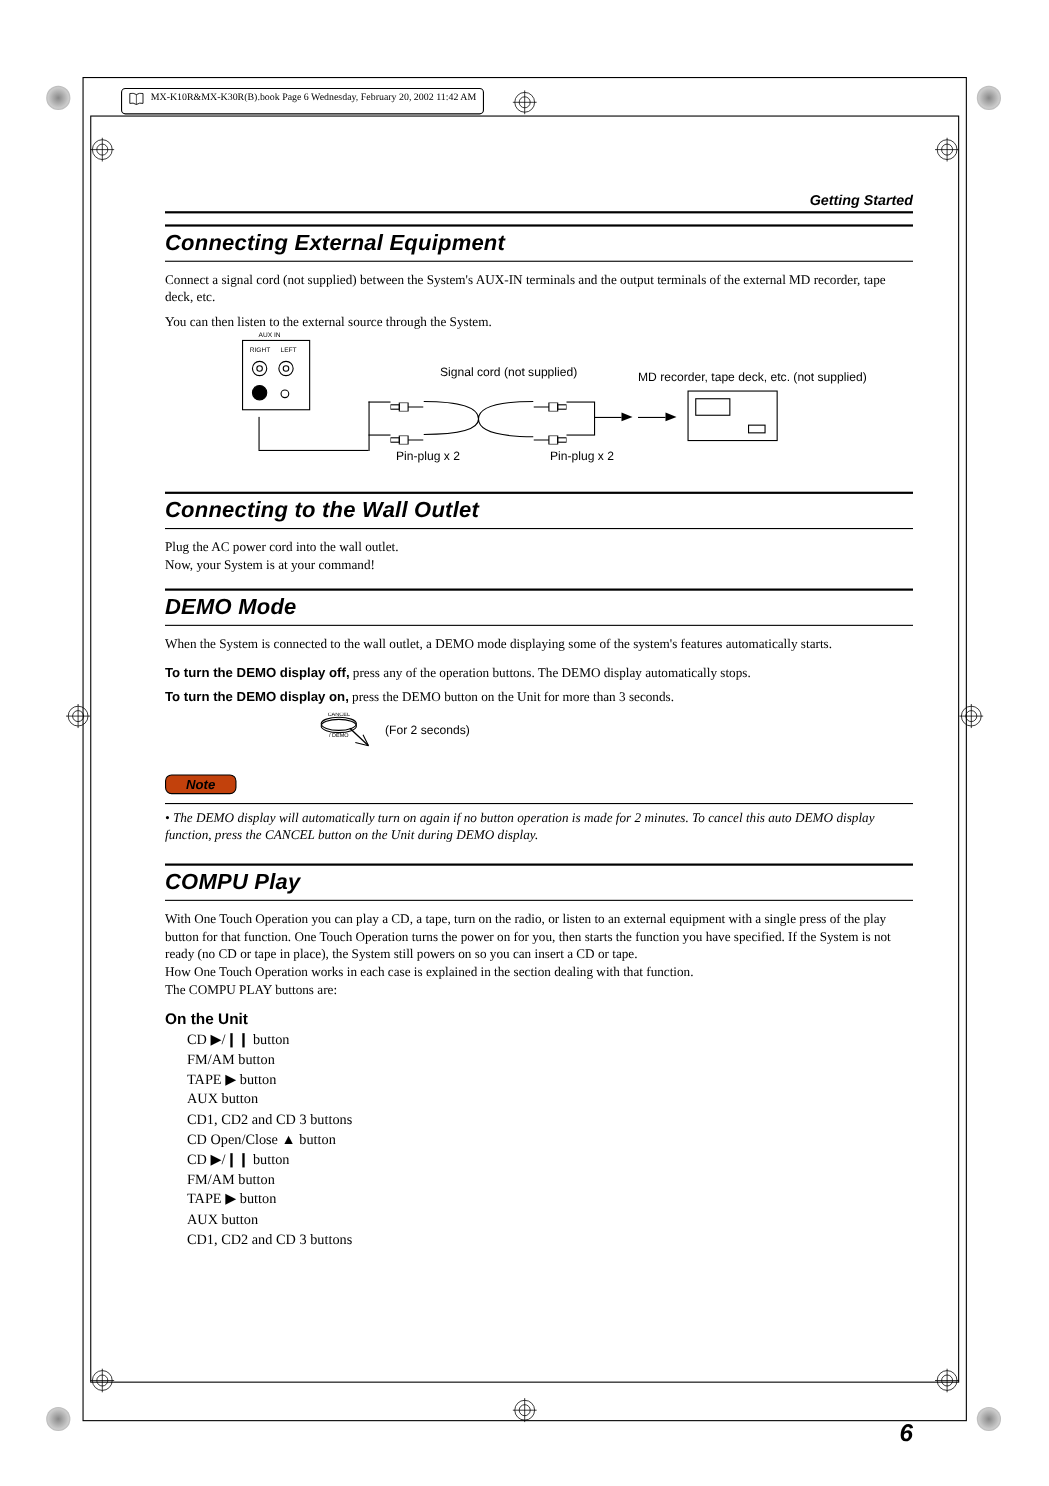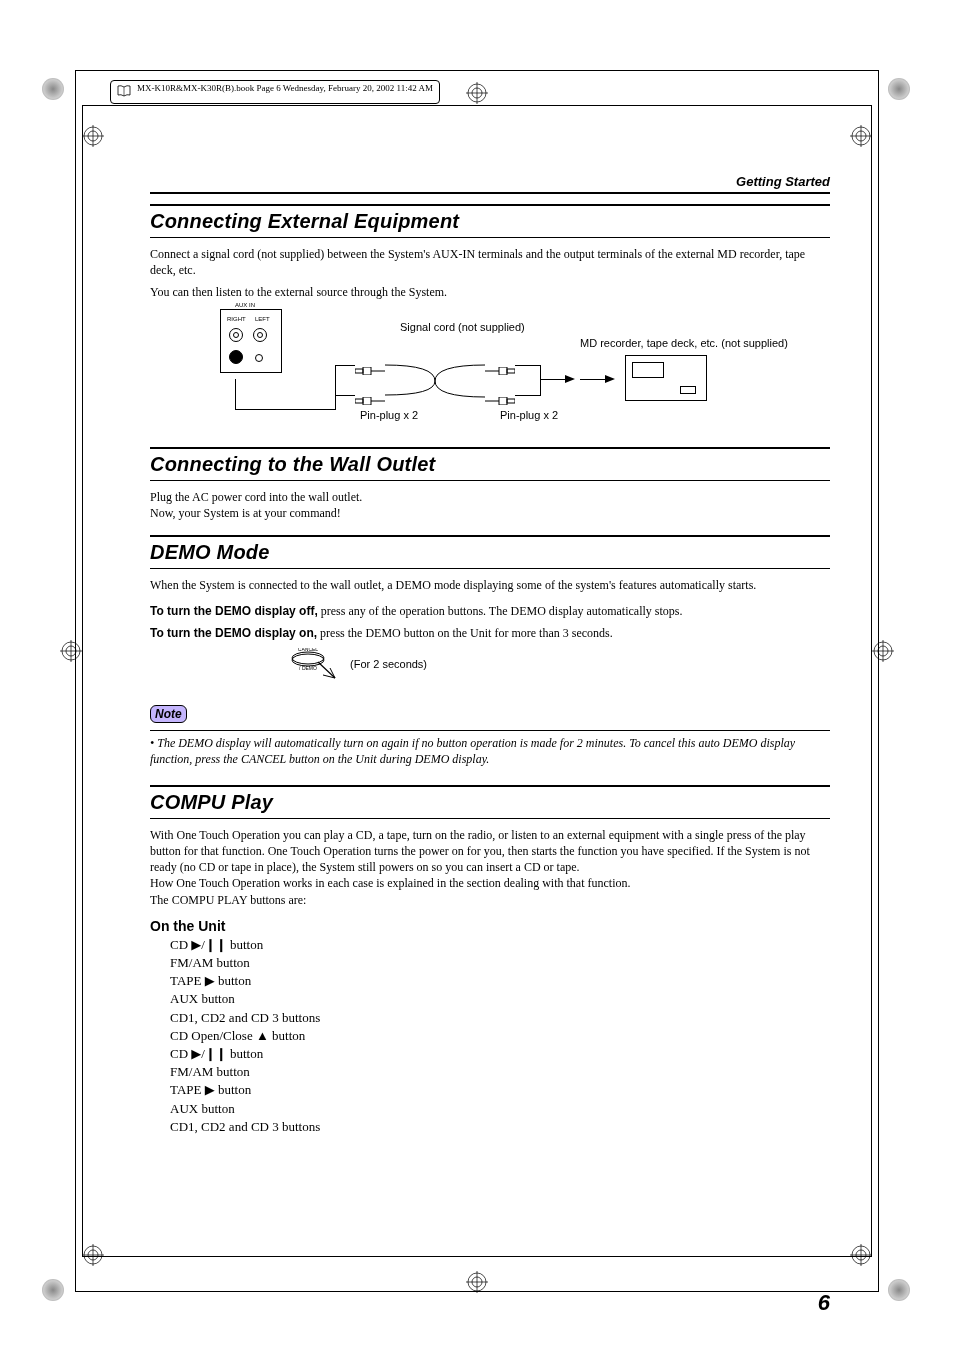--- a/index.html
+++ b/index.html
@@ -63,27 +63,27 @@
     font-weight: bold;
     font-size: 12px;
   }
   .italic {
     font-style: italic;
   }
   .note-label {
     display: inline-block;
     border: 1px solid #000;
     border-radius: 6px;
-    padding: 1px 4px;
+    padding: 1px 18px;
     font-family: Arial, Helvetica, sans-serif;
     font-weight: bold;
     font-style: italic;
     font-size: 12px;
     margin-bottom: -6px;
-    background: #c4b5fd;
+    background: #c2410c;
     position: relative;
     z-index: 2;
   }
   .note-rule {
     border-top: 1px solid #000;
     margin-top: 8px;
   }
   .h2 {
     font-family: Arial, Helvetica, sans-serif;
     font-weight: bold;
@@ -300,21 +300,21 @@
   <div class="diagram">
     <div class="aux-box">
       <div class="aux-title">AUX IN</div>
       <div class="tiny-label" style="left:6px; top:6px;">RIGHT</div>
       <div class="tiny-label" style="left:34px; top:6px;">LEFT</div>
       <div class="jack" style="left:8px; top:18px;"></div>
       <div class="jack" style="left:32px; top:18px;"></div>
       <div class="jack" style="left:8px; top:40px; border-style:solid; background:#000;"></div>
       <div style="position:absolute; left:34px; top:44px; width:6px; height:6px; border:1px solid #000; border-radius:50%;"></div>
     </div>
-    <div class="label-sans" style="position:absolute; left:180px; top:12px;">Signal cord (not supplied)</div>
+    <div class="label-sans" style="position:absolute; left:180px; top:24px;">Signal cord (not supplied)</div>
     <div class="label-sans" style="position:absolute; left:360px; top:28px;">MD recorder, tape deck, etc. (not supplied)</div>
 
     <div class="wire" style="left:15px; top:70px; width:1px; height:30px;"></div>
     <div class="wire" style="left:15px; top:100px; width:100px;"></div>
     <div class="wire" style="left:115px; top:56px; width:1px; height:45px;"></div>
     <div class="wire" style="left:115px; top:56px; width:20px;"></div>
     <div class="wire" style="left:115px; top:86px; width:20px;"></div>
 
     <div class="plug" style="left:135px; top:52px;"><svg viewBox="0 0 30 8">
           <rect x="0" y="2" width="8" height="4" fill="none" stroke="#000"></rect>

